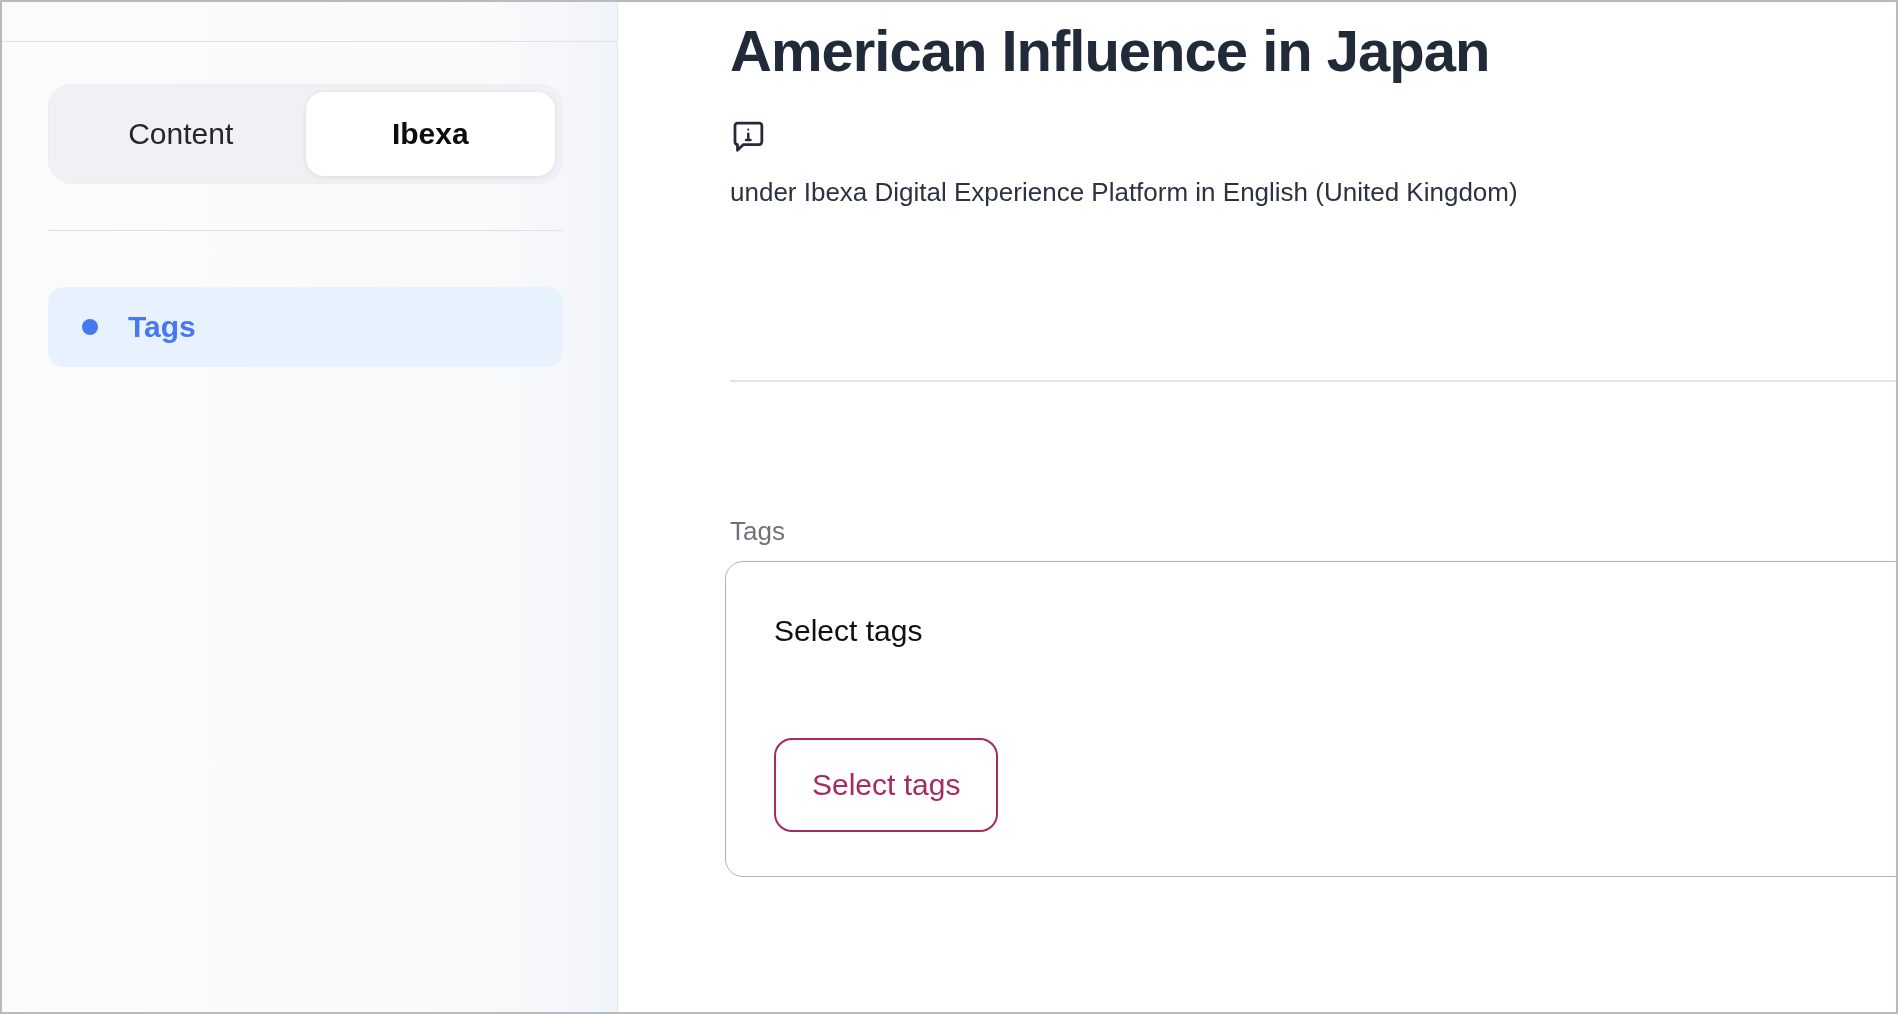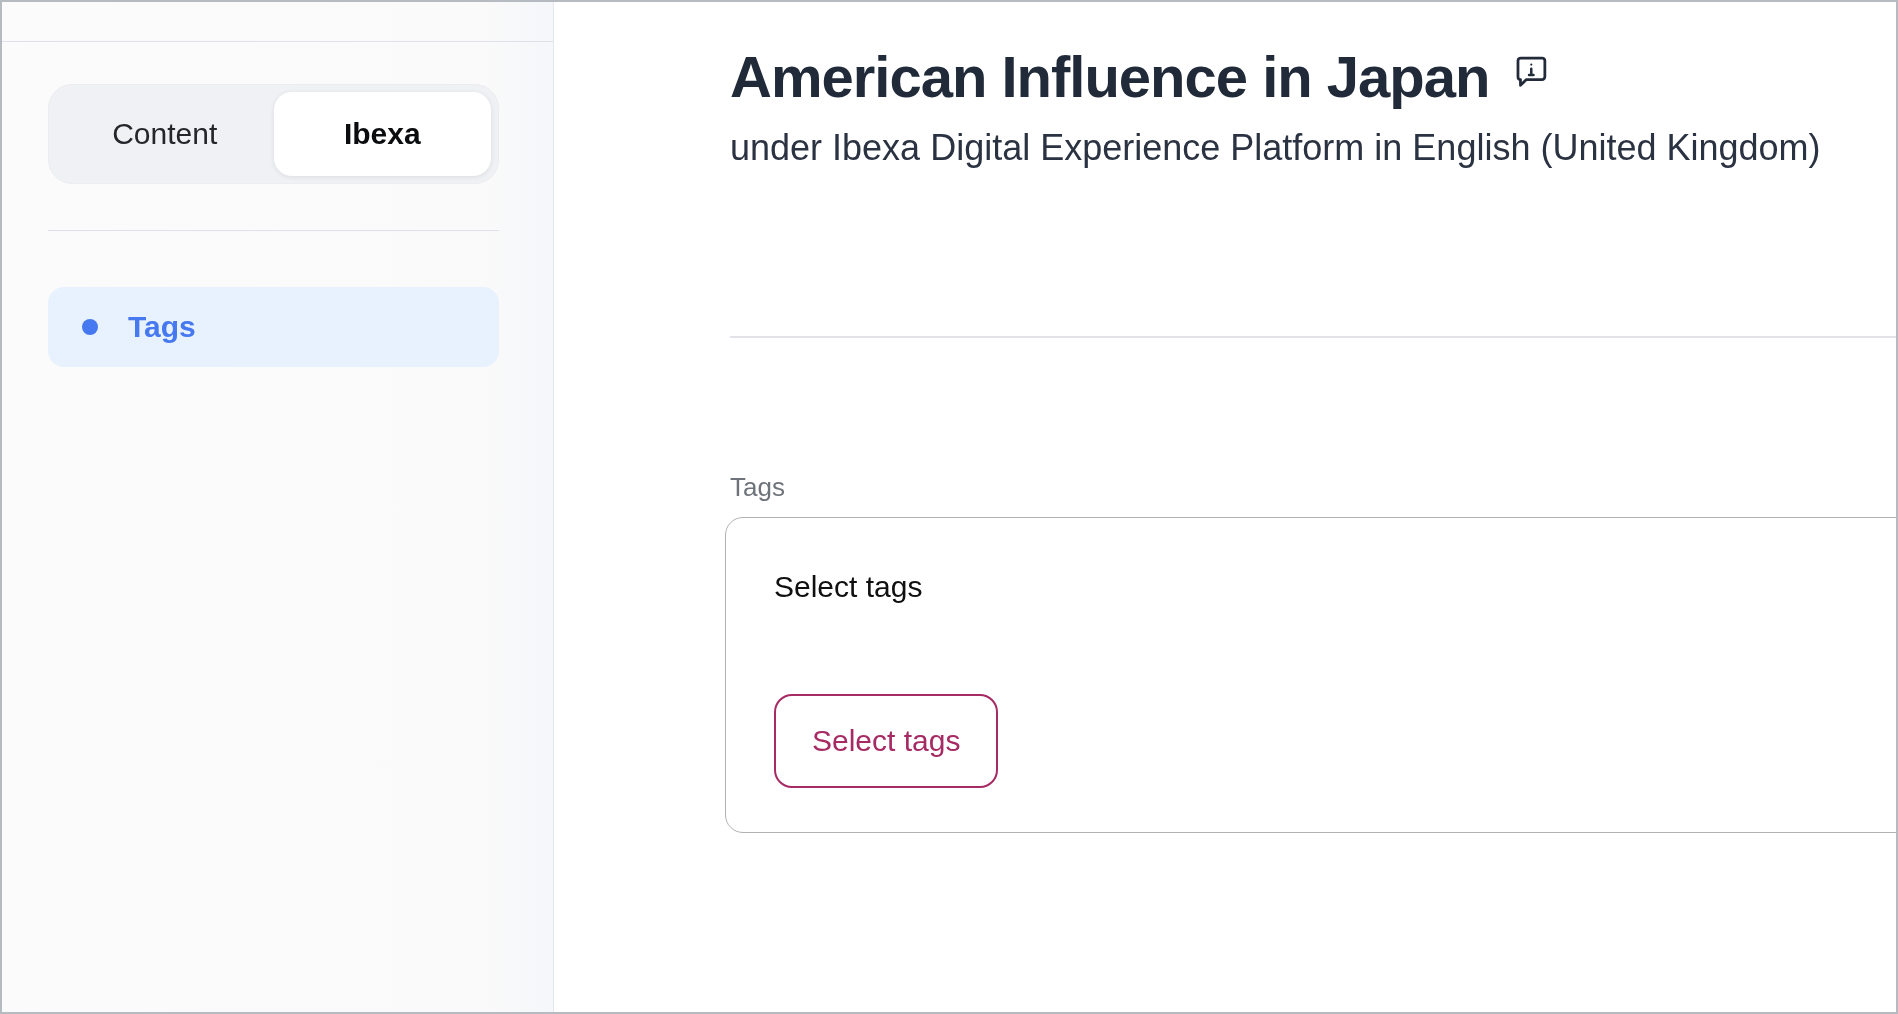--- a/index.html
+++ b/index.html
@@ -12,21 +12,21 @@
     height: 1014px;
     border: 2px solid #b6bac1;
     background: #ffffff;
     overflow: hidden;
   }
 
   
   .sidebar {
     position: absolute;
     left: 0; top: 0; bottom: 0;
-    width: 552px;
+    width: 616px;
     background: linear-gradient(to right, #fbfbfb 0px, #fafafa 480px, #f1f4fa 610px, #e9eef8 658px);
     border-right: 1px solid #e4e7ee;
   }
   .sidebar-top-strip {
     height: 40px;
     border-bottom: 1px solid #dfe1e8;
   }
   .tab-switcher {
     margin: 42px 54px 0 46px;
     height: 100px;
@@ -81,41 +81,42 @@
   }
 
   
   .main {
     position: absolute;
     left: 658px; right: 0; top: 0; bottom: 0;
     background: #ffffff;
     padding: 0 0 0 70px;
   }
   .title-row {
-    margin-top: 42px;
+    margin-top: 16px;
     display: flex;
     align-items: flex-start;
     gap: 24px;
+    flex-direction: column;
   }
   .page-title {
     font-size: 58px;
     line-height: 1.15;
     font-weight: bold;
     letter-spacing: -1px;
     color: #212a39;
   }
   .info-icon {
     margin-top: 10px;
     width: 36px; height: 36px;
     flex: 0 0 auto;
     cursor: pointer;
   }
   .page-subtitle {
     margin-top: 17px;
-    font-size: 36px;
+    font-size: 26px;
     line-height: 40px;
     color: #2b3342;
   }
   .content-divider {
     margin-top: 168px;
     border: none;
     border-top: 2px solid #e3e3e7;
   }
   .field-label {
     margin-top: 133px;

